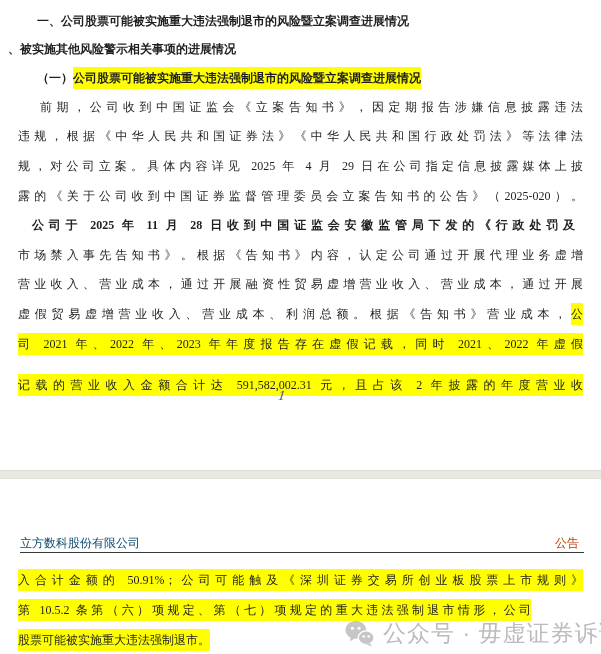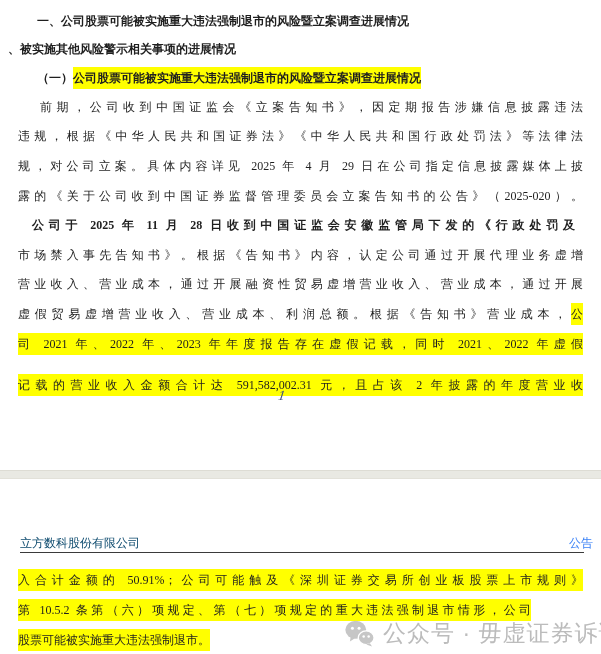--- a/index.html
+++ b/index.html
@@ -33,22 +33,22 @@
     background:#e9e9e3;
     border-top:1px solid #dddcd4;
     border-bottom:1px solid #e2e1d9;
     box-sizing:border-box;
   }
   .pg-header-left{
     position:absolute;left:20px;top:535px;
     font-size:12px;color:#0c4a6e;
   }
   .pg-header-right{
-    position:absolute;top:535px;right:8px;
-    font-size:12px;color:#3b82f6;
+    position:absolute;top:535px;right:22px;
+    font-size:12px;color:#c2410c;
   }
   .pg-header-rule{
     position:absolute;left:20px;top:552px;width:564px;height:0;
     border-top:1.6px solid #3a3a3a;
   }
   .page-mark{
     position:absolute;left:278px;top:388px;
     font-size:14px;font-style:italic;
     color:#41557e;
     transform:skewX(-8deg);

